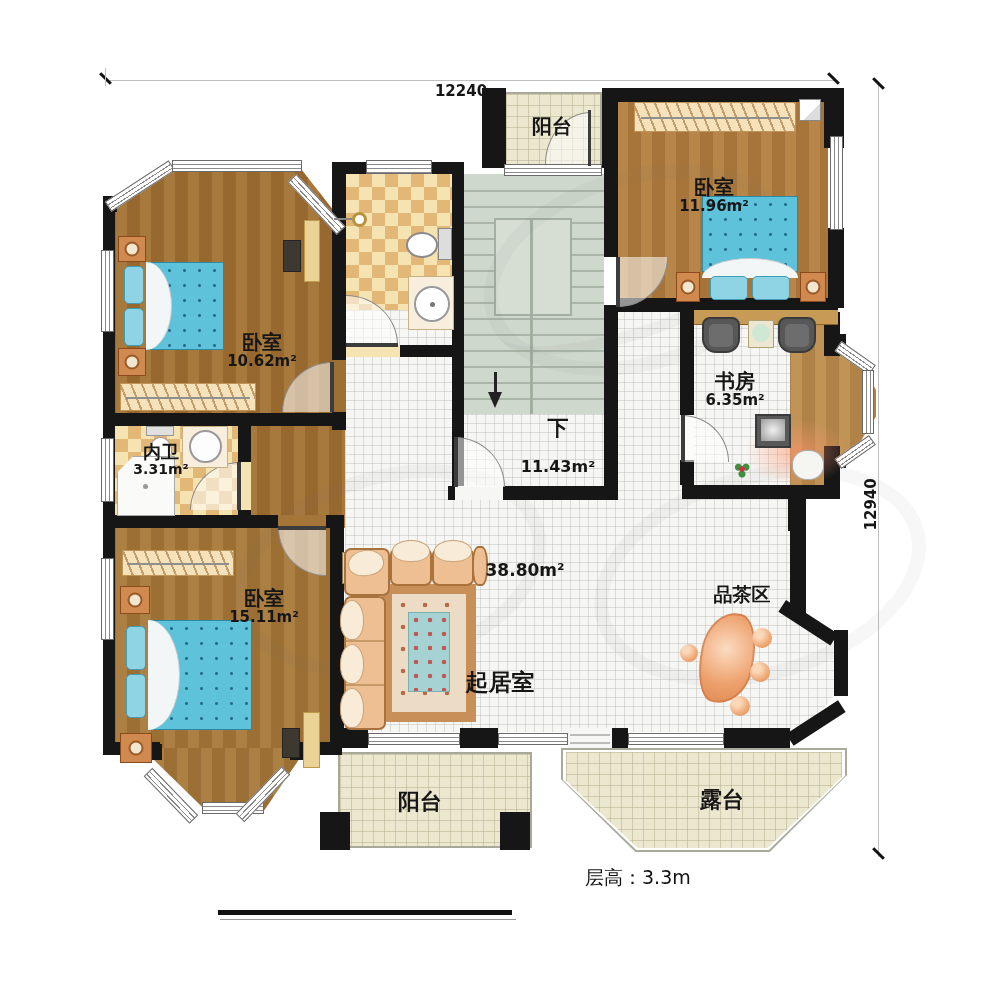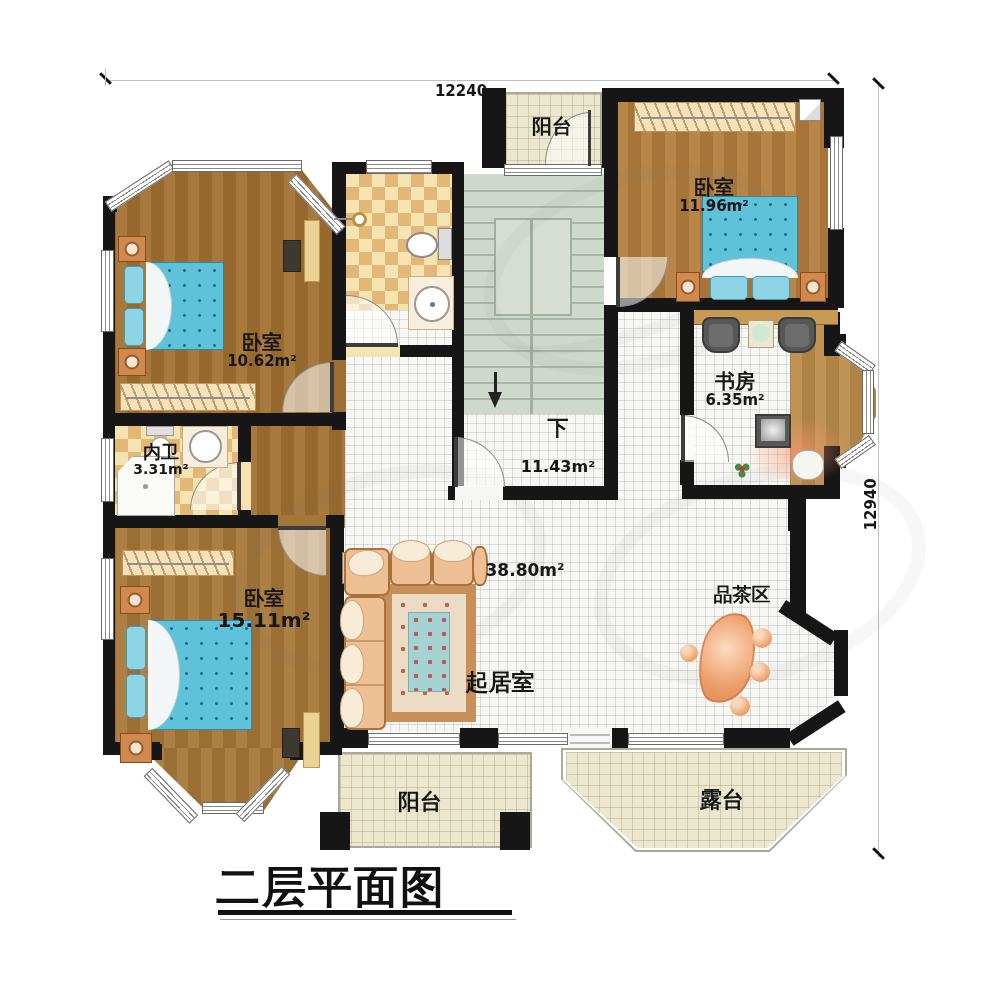--- a/index.html
+++ b/index.html
@@ -254,30 +254,30 @@
   <i class="stool" style="left:680px;top:644px;width:18px;height:18px"></i>
   <i class="stool" style="left:752px;top:628px;width:20px;height:20px"></i>
   <i class="stool" style="left:750px;top:662px;width:20px;height:20px"></i>
   <i class="stool" style="left:730px;top:696px;width:20px;height:20px"></i>
 
   <div class="lbl" style="left:502px;top:115px;width:100px;font-size:20px"><span>阳台</span></div>
   <div class="lbl" style="left:654px;top:176px;width:120px;font-size:20px"><span>卧室</span><small style="font-size:15px">11.96m²</small></div>
   <div class="lbl" style="left:212px;top:331px;width:100px;font-size:20px"><span>卧室</span><small style="font-size:15px">10.62m²</small></div>
   <div class="lbl" style="left:685px;top:370px;width:100px;font-size:20px"><span>书房</span><small style="font-size:15px">6.35m²</small></div>
   <div class="lbl" style="left:111px;top:442px;width:100px;font-size:18px"><span>内卫</span><small style="font-size:14px">3.31m²</small></div>
-  <div class="lbl" style="left:214px;top:587px;width:100px;font-size:20px"><span>卧室</span><small style="font-size:20px">15.11m²</small></div>
+  <div class="lbl" style="left:214px;top:587px;width:100px;font-size:20px"><span>卧室</span><small style="font-size:15px">15.11m²</small></div>
   <div class="lbl" style="left:528px;top:417px;width:60px;font-size:21px"><span>下</span></div>
   <div class="lbl" style="left:508px;top:458px;width:100px;font-size:16px"><span>11.43m²</span></div>
   <div class="lbl" style="left:465px;top:561px;width:120px;font-size:17px"><span>38.80m²</span></div>
   <div class="lbl" style="left:450px;top:670px;width:100px;font-size:23px"><span>起居室</span></div>
   <div class="lbl" style="left:692px;top:584px;width:100px;font-size:19px"><span>品茶区</span></div>
   <div class="lbl" style="left:370px;top:790px;width:100px;font-size:22px"><span>阳台</span></div>
   <div class="lbl" style="left:672px;top:788px;width:100px;font-size:22px"><span>露台</span></div>
 
   <div style="position:absolute;left:216px;top:858px;display:flex;align-items:baseline;gap:18px;color:#111;font-weight:bold">
-    <span style="font-size:44px;letter-spacing:2px">二层平面图</span>
   </div>
   <i style="left:218px;top:910px;width:294px;height:5px;background:#111"></i>
   <i style="left:220px;top:919px;width:296px;height:1px;background:#999"></i>
   <div style="position:absolute;left:585px;top:863px;color:#111;font-size:19px;line-height:1.55">
+    <div>层高：3.3m</div>
   </div>
 
 </div>
 
 </body></html>

